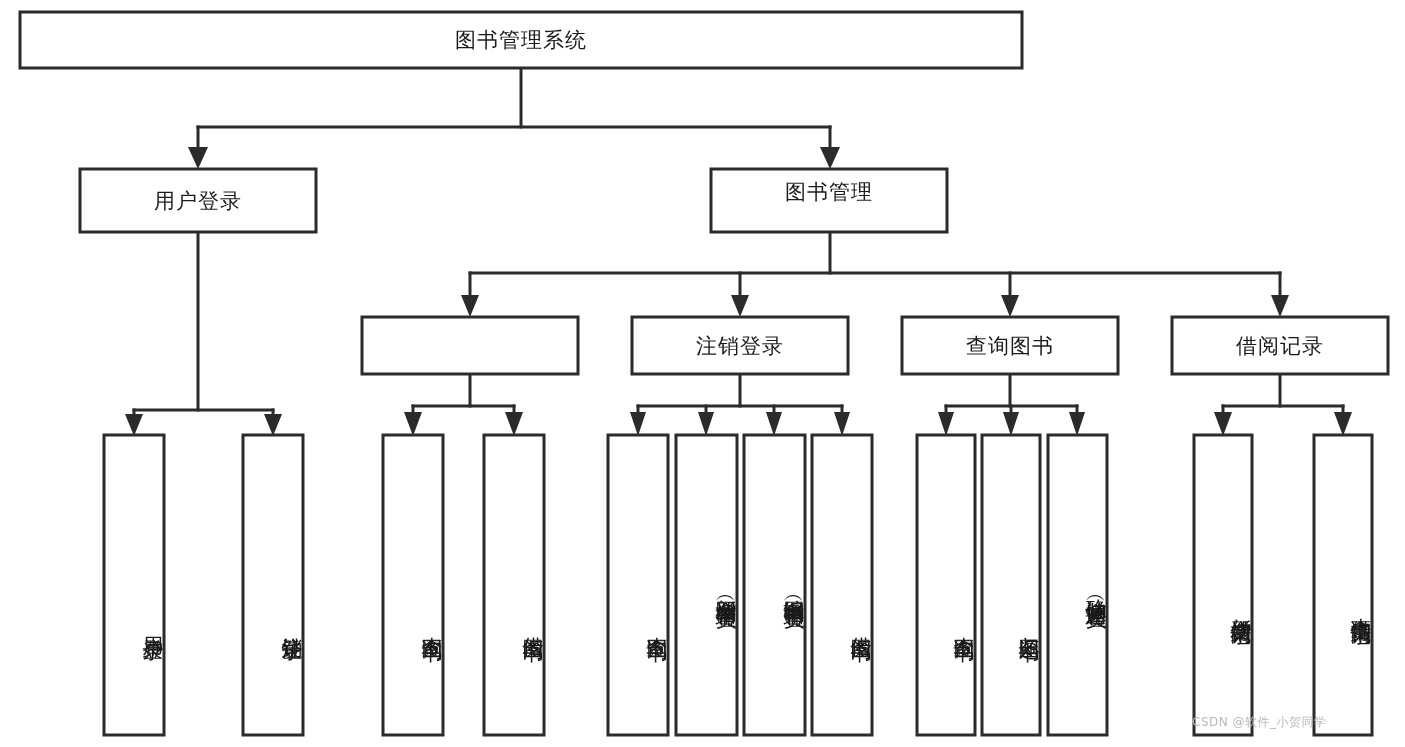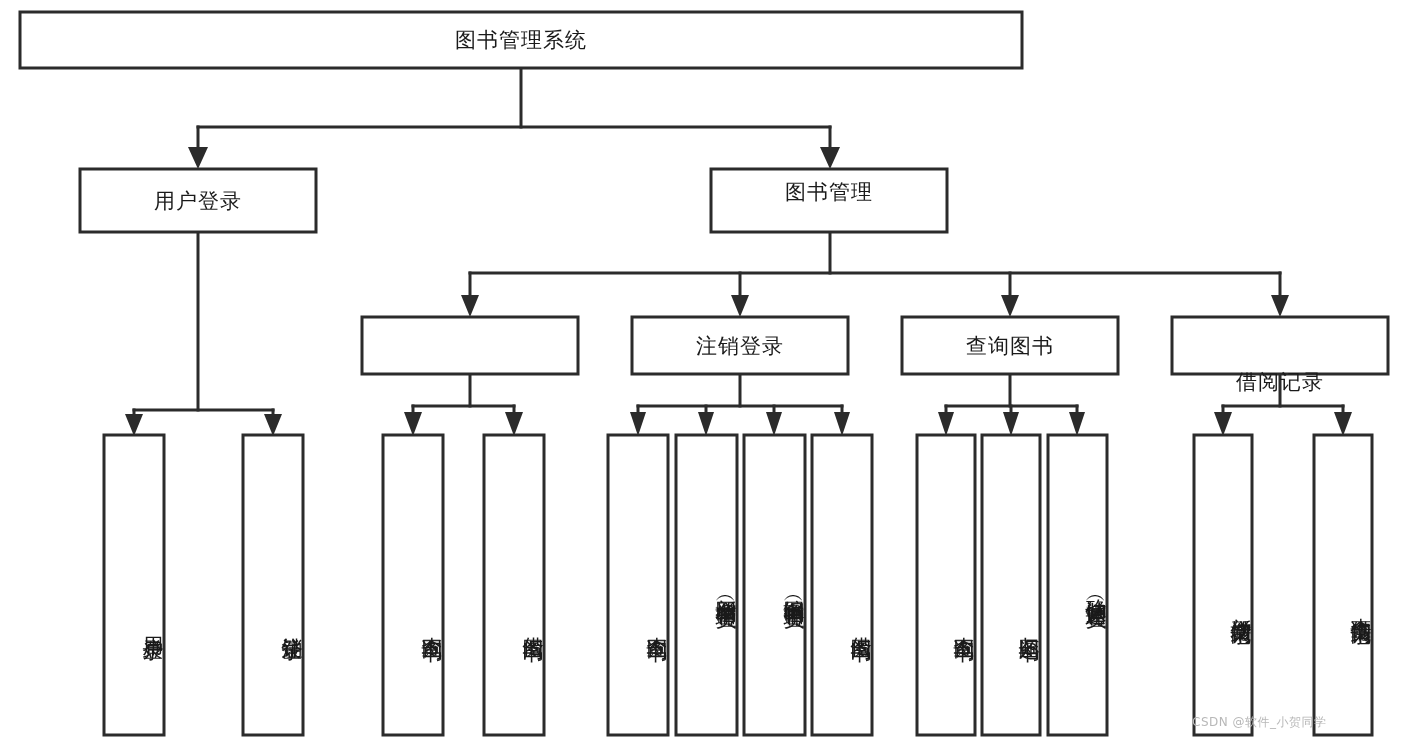--- a/index.html
+++ b/index.html
@@ -187,21 +187,21 @@
 
   </svg>
 
   <div class="hlabel" style="left:20px; top:12px; width:1002px; height:56px;">图书管理系统</div>
 
   <div class="hlabel" style="left:80px; top:169px; width:236px; height:63px;">用户登录</div>
   <div class="hlabel" style="left:711px; top:169px; width:236px; height:46px;">图书管理</div>
 
   <div class="hlabel" style="left:632px; top:317px; width:216px; height:57px;">注销登录</div>
   <div class="hlabel" style="left:902px; top:317px; width:216px; height:57px;">查询图书</div>
-  <div class="hlabel" style="left:1172px; top:317px; width:216px; height:57px;margin-top:36px;">借阅记录</div>
+  <div class="hlabel" style="left:1172px; top:317px; width:216px; height:57px;">借阅记录</div>
 
   <div class="vlabel-wrap" style="left:104px; top:510px; width:60px; height:225px;">用户登录</div>
   <div class="vlabel-wrap" style="left:243px; top:510px; width:60px; height:225px;">注销登录</div>
 
   <div class="vlabel-wrap" style="left:383px; top:510px; width:60px; height:225px;">查询图书</div>
   <div class="vlabel-wrap" style="left:484px; top:510px; width:60px; height:225px;">借阅图书</div>
 
   <div class="vlabel-wrap" style="left:608px; top:510px; width:60px; height:225px;">查询图书</div>
   <div class="vlabel-wrap" style="left:676px; top:443px; width:61px; height:292px;">新增图书（管理员）</div>
   <div class="vlabel-wrap" style="left:744px; top:443px; width:61px; height:292px;">编辑图书（管理员）</div>

